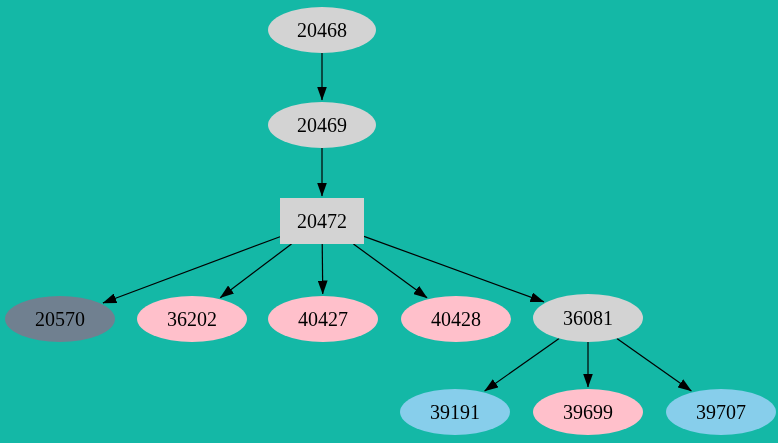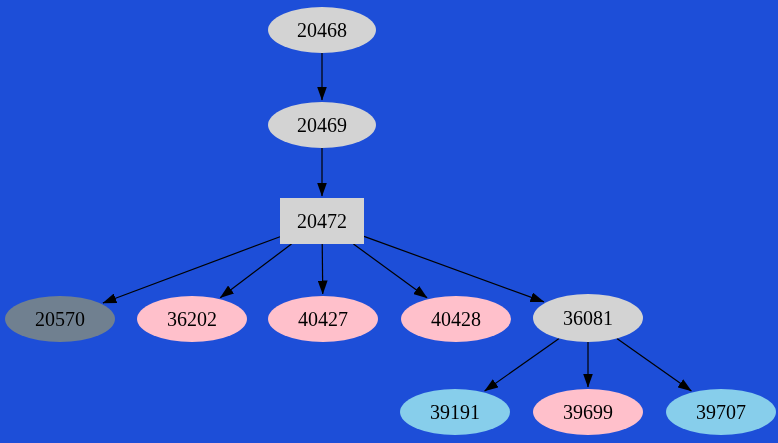--- a/index.html
+++ b/index.html
@@ -4,21 +4,21 @@
 <style>
   html, body {
     margin: 0;
     padding: 0;
     background: #ffffff;
   }
   .canvas-wrap {
     position: relative;
     width: 778px;
     height: 443px;
-    background: #1d4ed8;
+    background: #14b8a6;
     overflow: hidden;
     font-family: "Liberation Serif", "DejaVu Serif", serif;
   }
   svg text {
     font-family: "Liberation Serif", "DejaVu Serif", serif;
     font-size: 20px;
     fill: #000000;
   }
   svg line {
     stroke: #000000;

